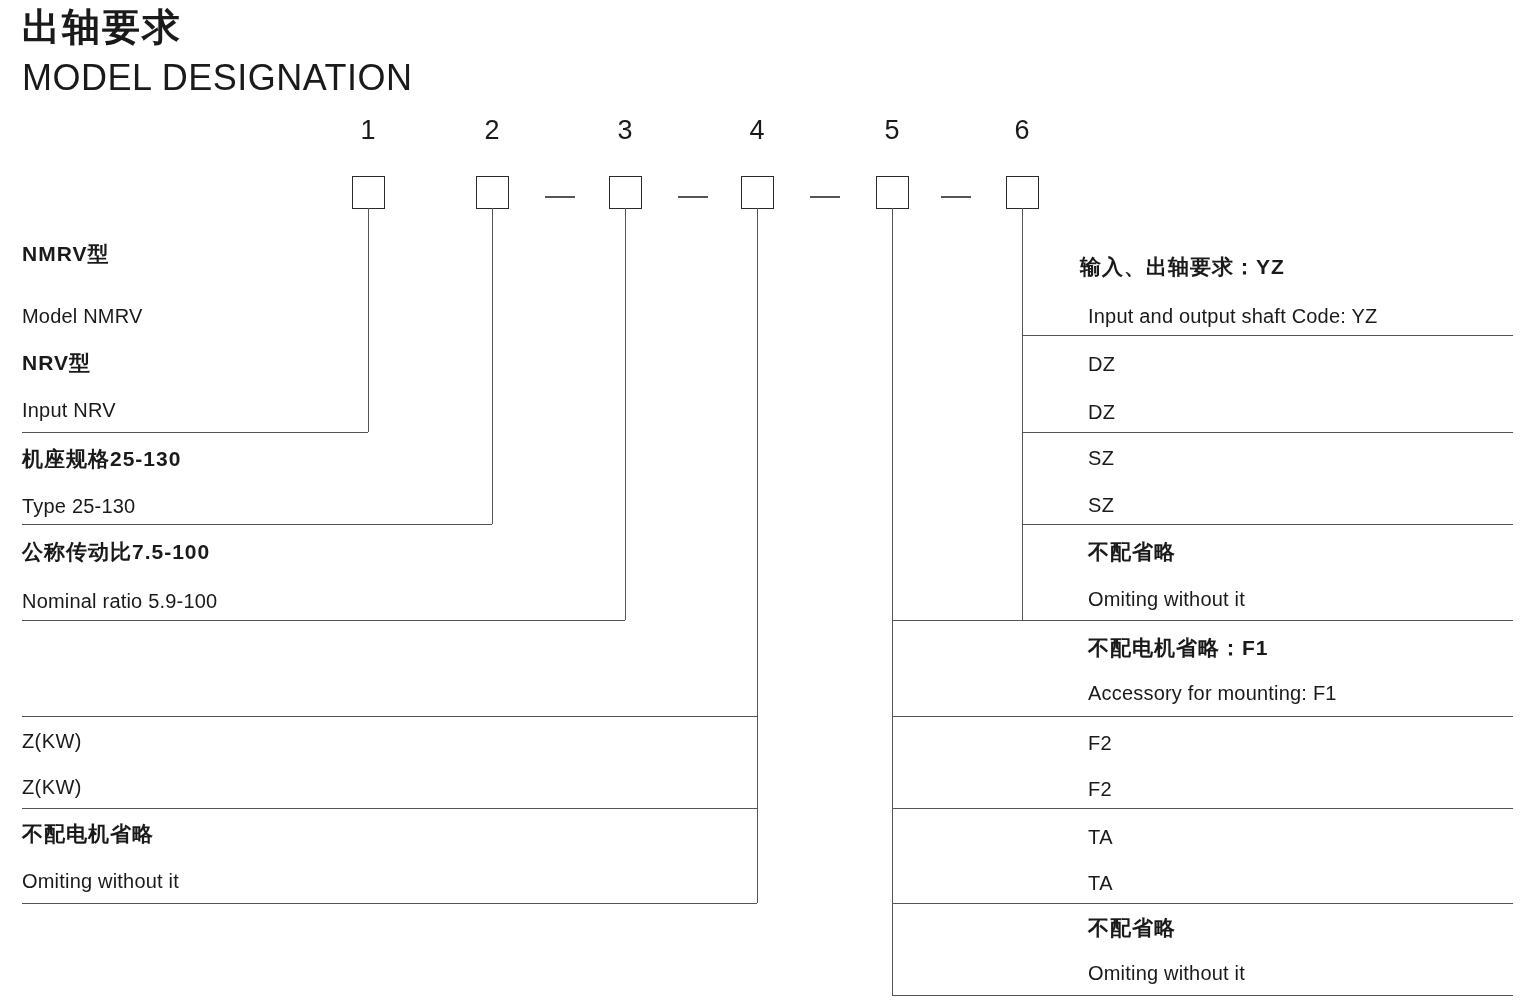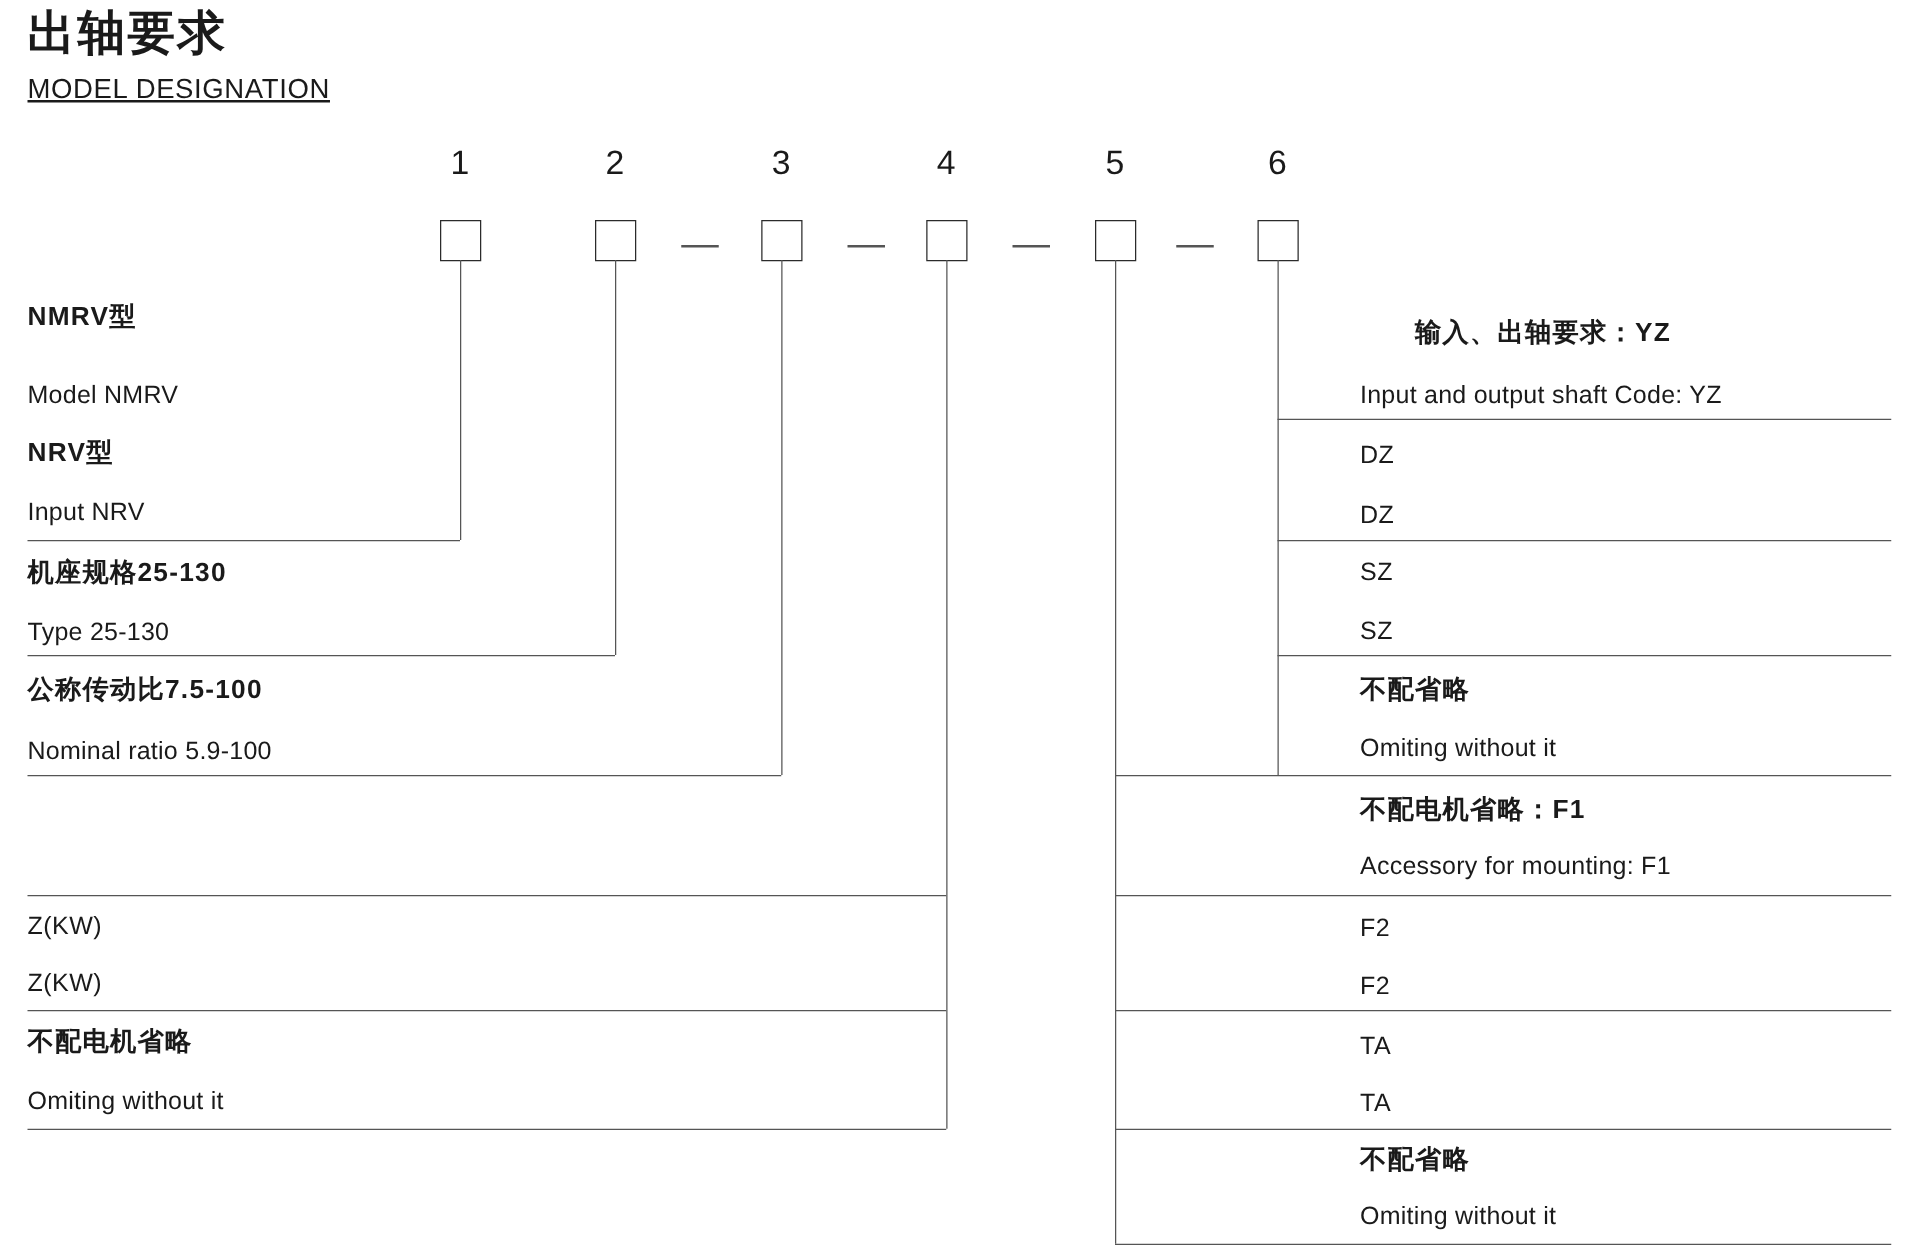--- a/index.html
+++ b/index.html
@@ -13,22 +13,22 @@
   #stage{position:absolute;left:0;top:0;width:1536px;height:1002px;}
 
   
   .title-cn{
     position:absolute;left:22px;top:8px;
     font-size:38px;font-weight:bold;letter-spacing:2px;
     line-height:1;white-space:nowrap;
   }
   .title-en{
     position:absolute;left:22px;top:60px;
-    font-size:22px;font-weight:normal;letter-spacing:.5px;
-    line-height:1;white-space:nowrap;text-decoration:underline;
+    font-size:36px;font-weight:normal;letter-spacing:.5px;
+    line-height:1;white-space:nowrap;
   }
 
   
   .boxnum{
     position:absolute;width:40px;text-align:center;
     font-size:27px;line-height:1;top:117px;
   }
   .codebox{
     position:absolute;width:33px;height:33px;top:176px;
     border:1.6px solid #2b2b2b;background:#fff;box-sizing:border-box;
@@ -120,21 +120,21 @@
   <div class="row en" style="left:22px;top:496px">Type 25-130</div>
 
   <div class="row cn" style="left:22px;top:541px">公称传动比7.5-100</div>
   <div class="row en" style="left:22px;top:591px">Nominal ratio 5.9-100</div>
 
   <div class="row code" style="left:22px;top:731px">Z(KW)</div>
   <div class="row code" style="left:22px;top:777px">Z(KW)</div>
   <div class="row cn" style="left:22px;top:823px">不配电机省略</div>
   <div class="row en" style="left:22px;top:871px">Omiting without it</div>
 
-  <div class="row cn" style="left:1132px;top:256px">输入、出轴要求：YZ</div>
+  <div class="row cn" style="left:1080px;top:256px">输入、出轴要求：YZ</div>
   <div class="row en" style="left:1088px;top:306px">Input and output shaft Code: YZ</div>
   <div class="row code" style="left:1088px;top:354px">DZ</div>
   <div class="row code" style="left:1088px;top:402px">DZ</div>
   <div class="row code" style="left:1088px;top:448px">SZ</div>
   <div class="row code" style="left:1088px;top:495px">SZ</div>
   <div class="row cn" style="left:1088px;top:541px">不配省略</div>
   <div class="row en" style="left:1088px;top:589px">Omiting without  it</div>
 
   <div class="row cn" style="left:1088px;top:637px">不配电机省略：F1</div>
   <div class="row en" style="left:1088px;top:683px">Accessory for mounting: F1</div>

